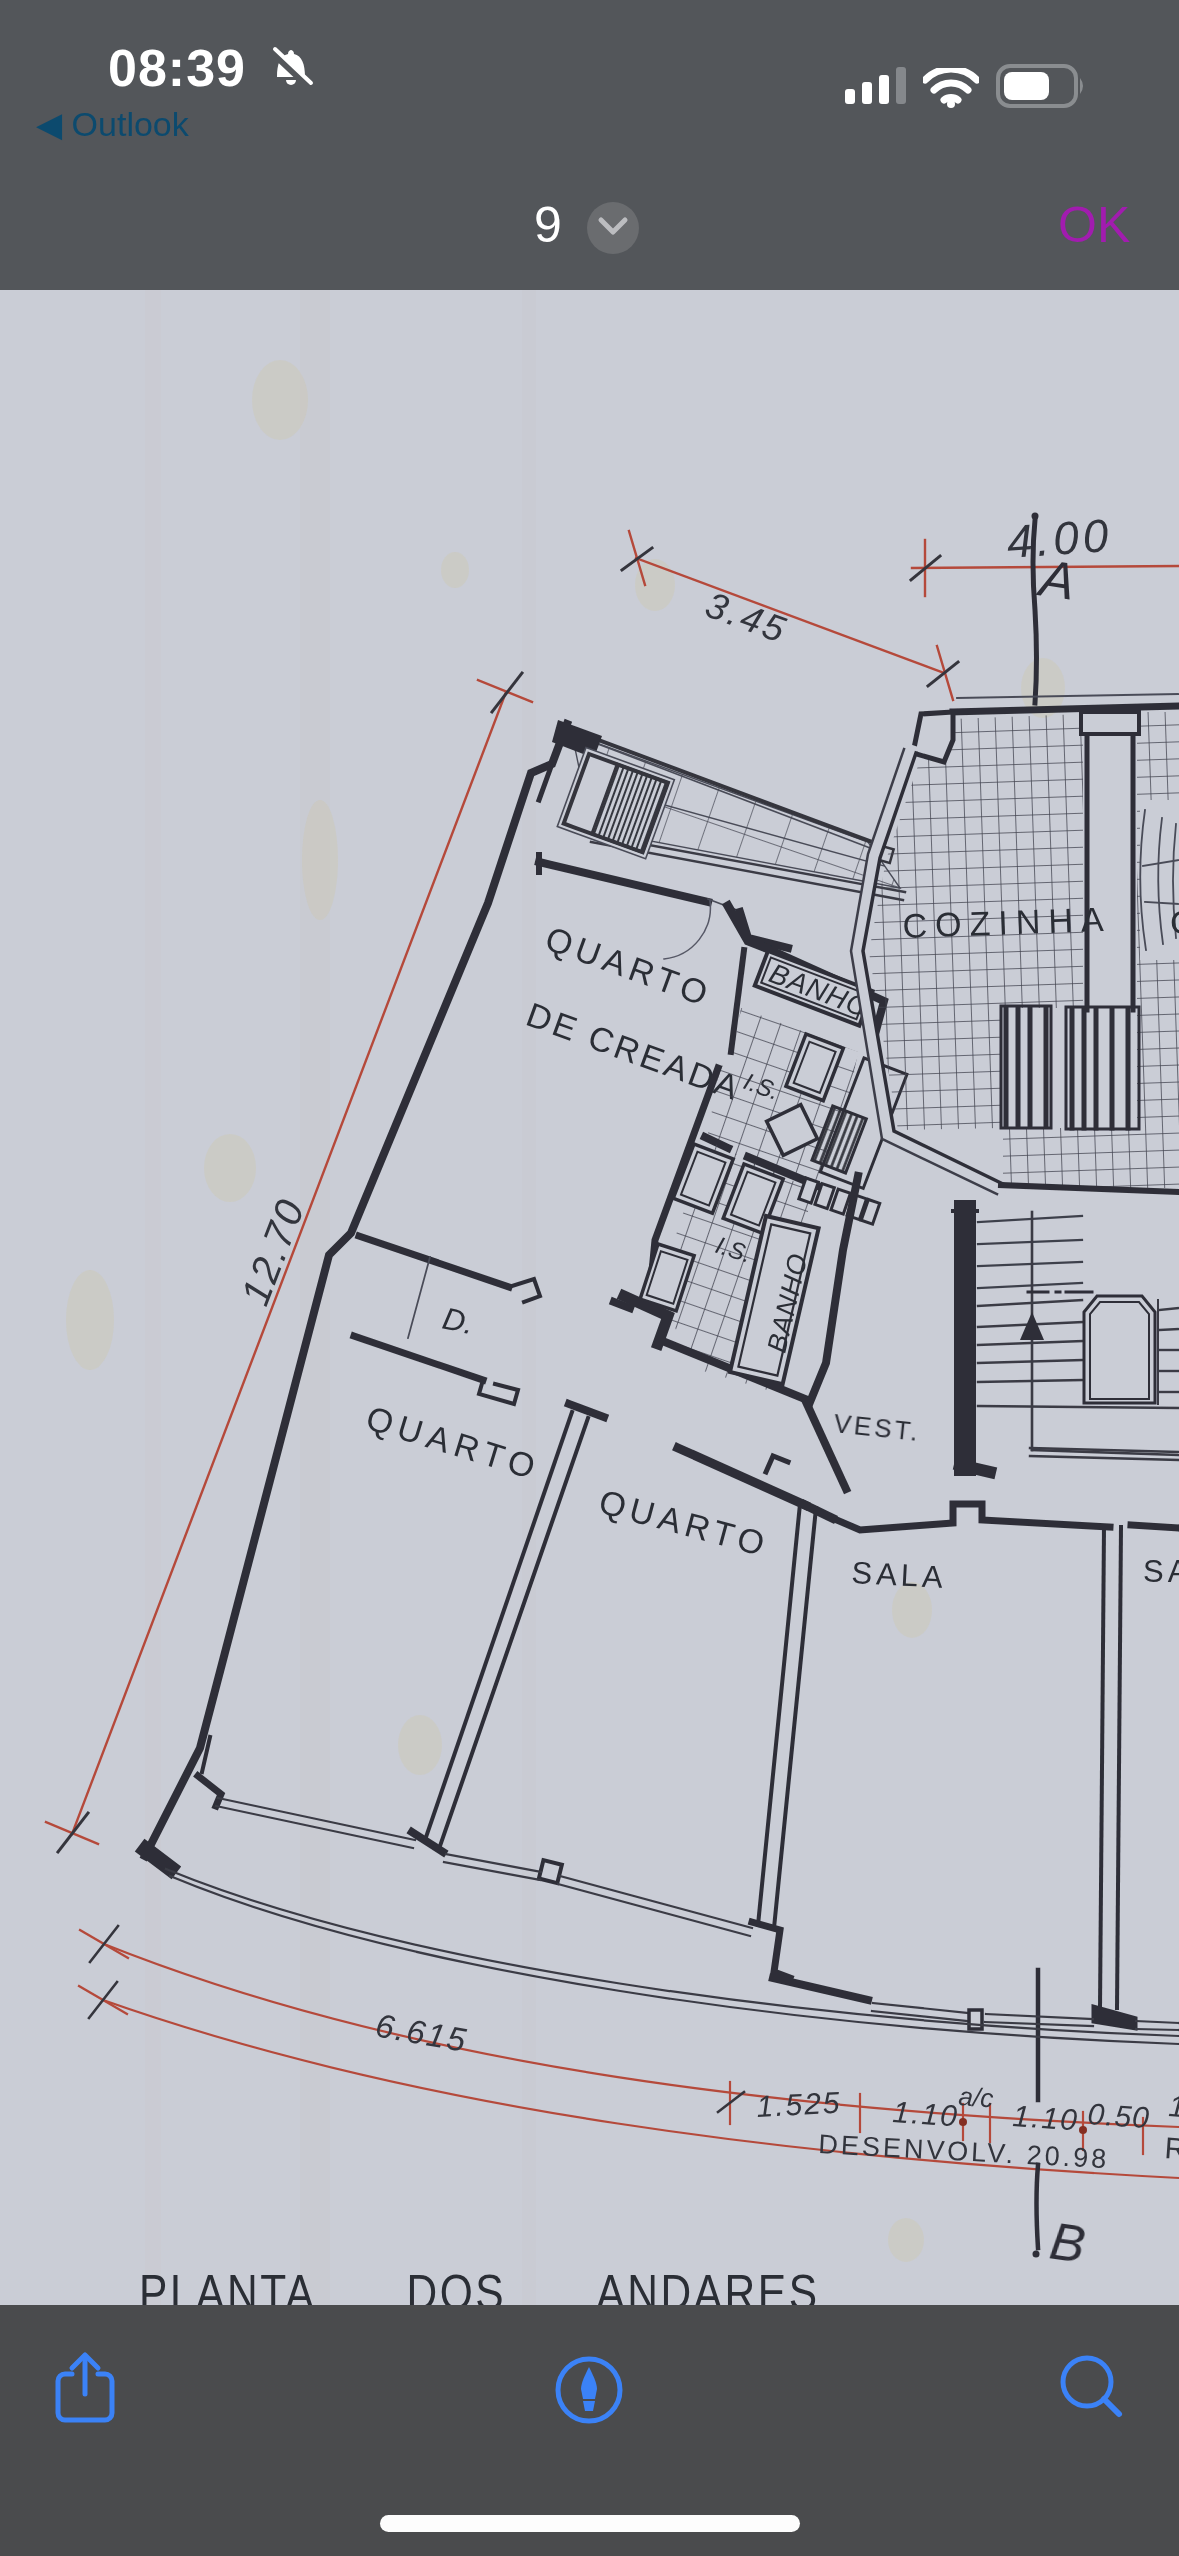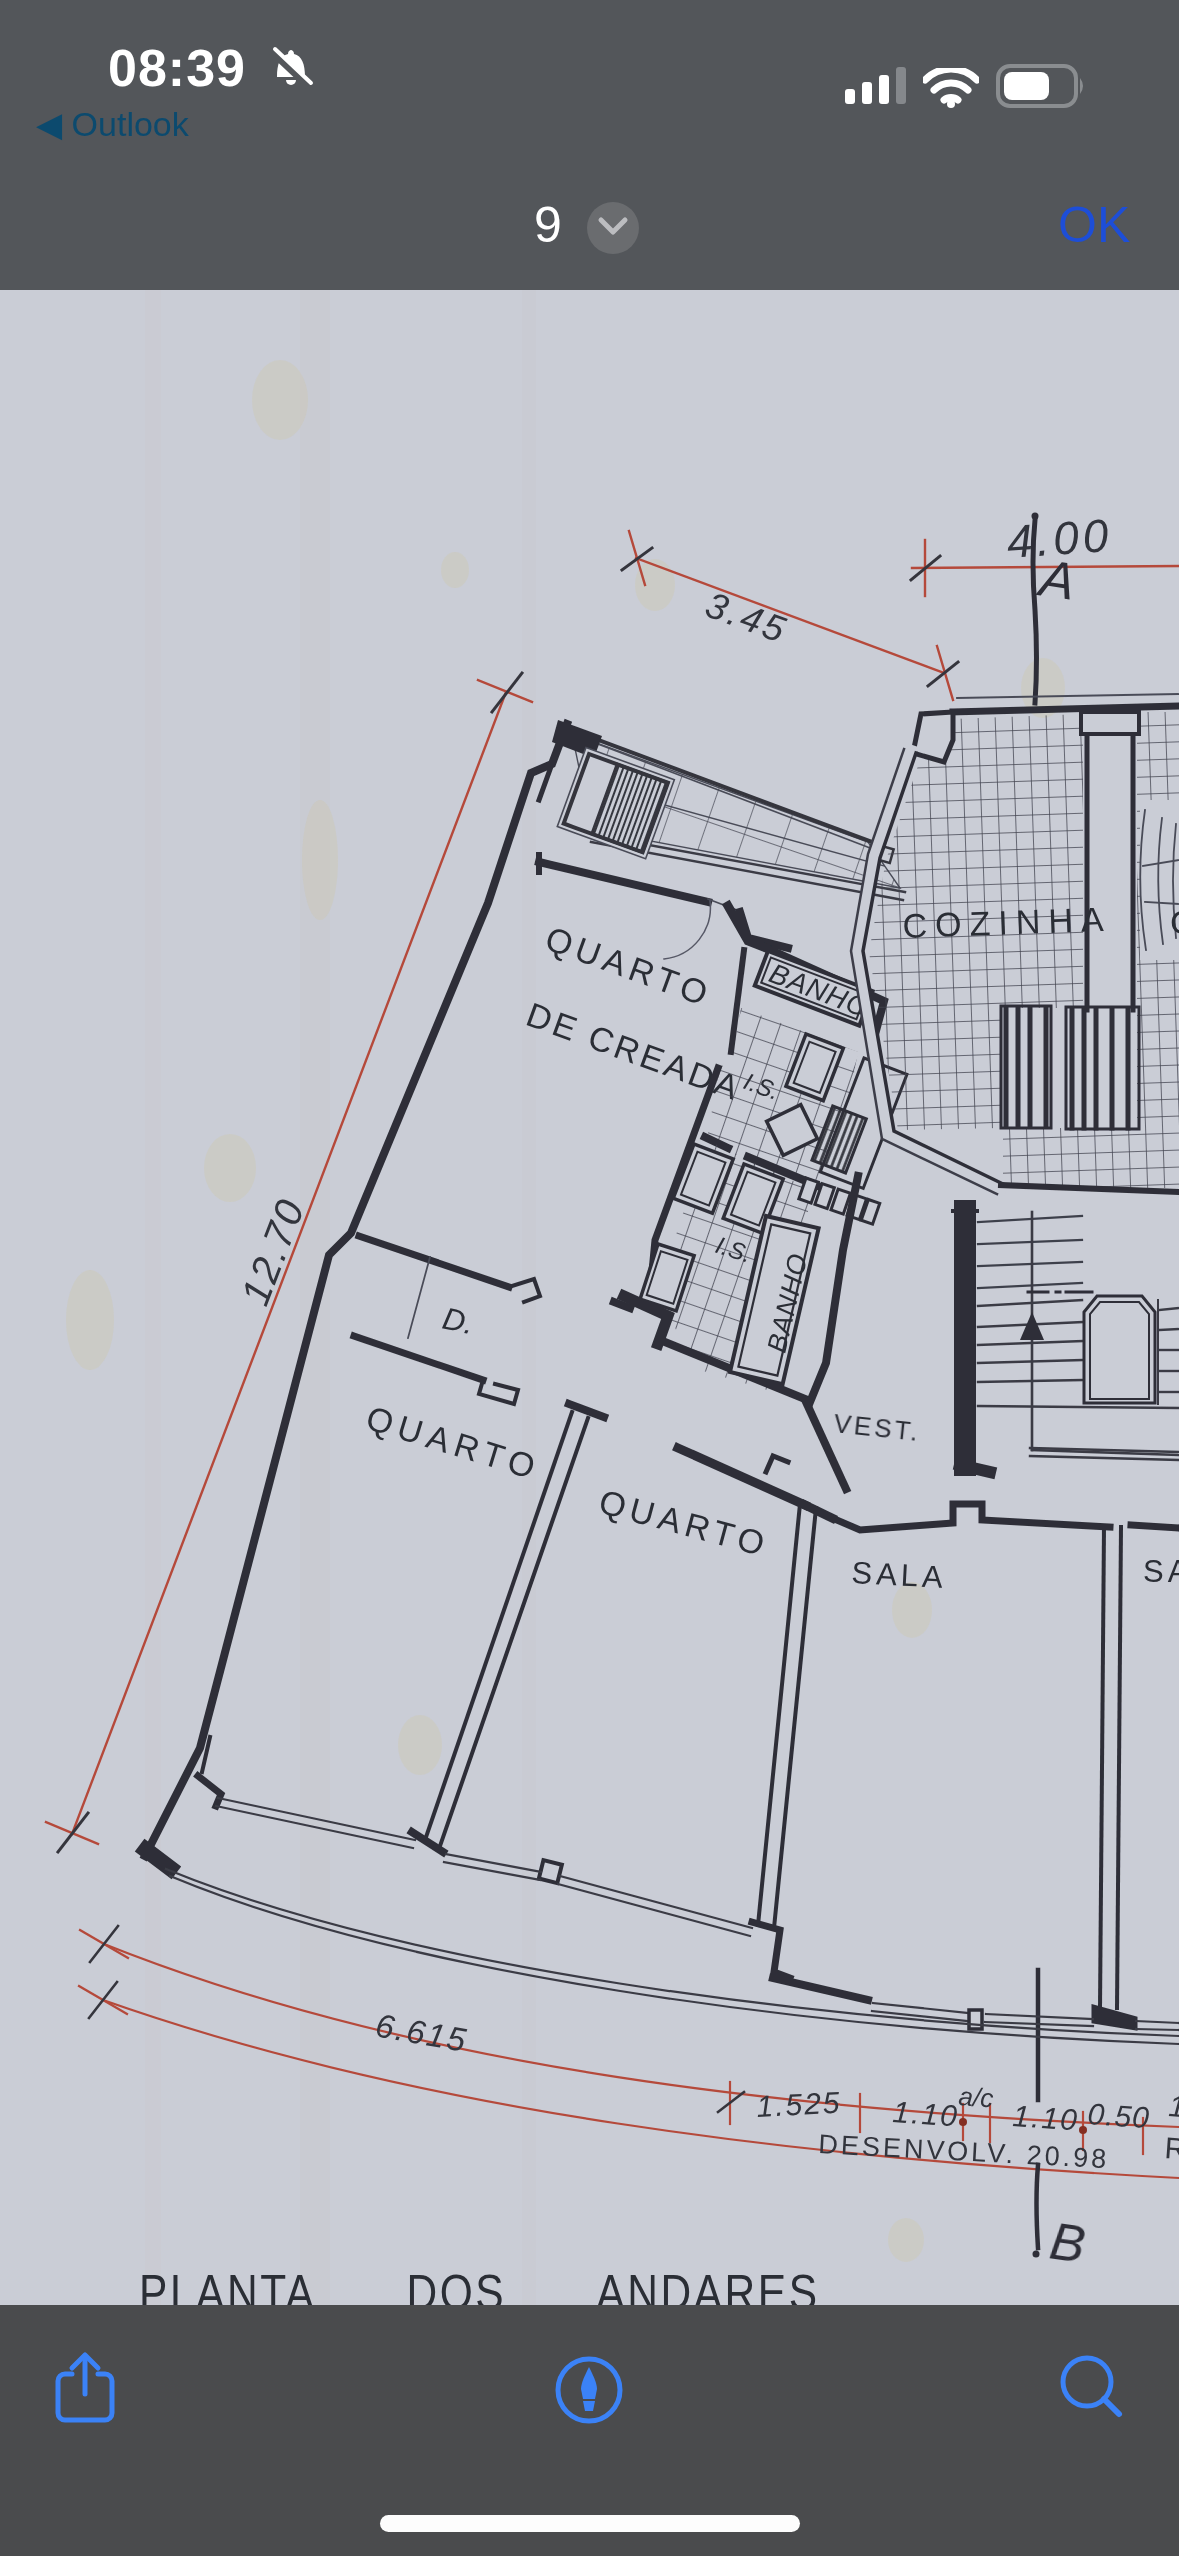--- a/index.html
+++ b/index.html
@@ -43,21 +43,21 @@
   <path d="M84 14 q6 8 0 16 Z" fill="#8a8d90"></path>
 </svg>
 
 <div class="abs" style="left:534px;top:196px;color:#fff;font-size:50px;">9</div>
 
 <div class="abs" style="left:587px;top:202px;width:52px;height:52px;border-radius:26px;background:#6a6c6f;"></div>
 <svg class="abs" style="left:597px;top:214px;" width="32" height="26" viewBox="0 0 32 26">
   <path d="M4 6 L16 18 L28 6" stroke="#bcbdc0" stroke-width="5" fill="none" stroke-linecap="round" stroke-linejoin="round"></path>
 </svg>
 
-<div class="abs" style="left:1058px;top:196px;color:#1d4ed8;font-size:50px;font-weight:500;">OK</div>
+<div class="abs" style="left:1058px;top:196px;color:#a21caf;font-size:50px;font-weight:500;">OK</div>
 
 <div class="abs" style="left:0;top:290px;width:1179px;height:2015px;background:#cacdd6;">
 <svg width="1179" height="2015" viewBox="0 290 1179 2015">
 <defs>
   <pattern id="tileK" width="17" height="17" patternUnits="userSpaceOnUse" patternTransform="rotate(-2)">
     <path d="M0 0H17M0 0V17" stroke="#42444f" stroke-width="1.5" fill="none"></path>
   </pattern>
   <pattern id="tileB" width="21" height="21" patternUnits="userSpaceOnUse" patternTransform="rotate(19)">
     <path d="M0 0H21M0 0V21" stroke="#42444f" stroke-width="1.5" fill="none"></path>
   </pattern>

